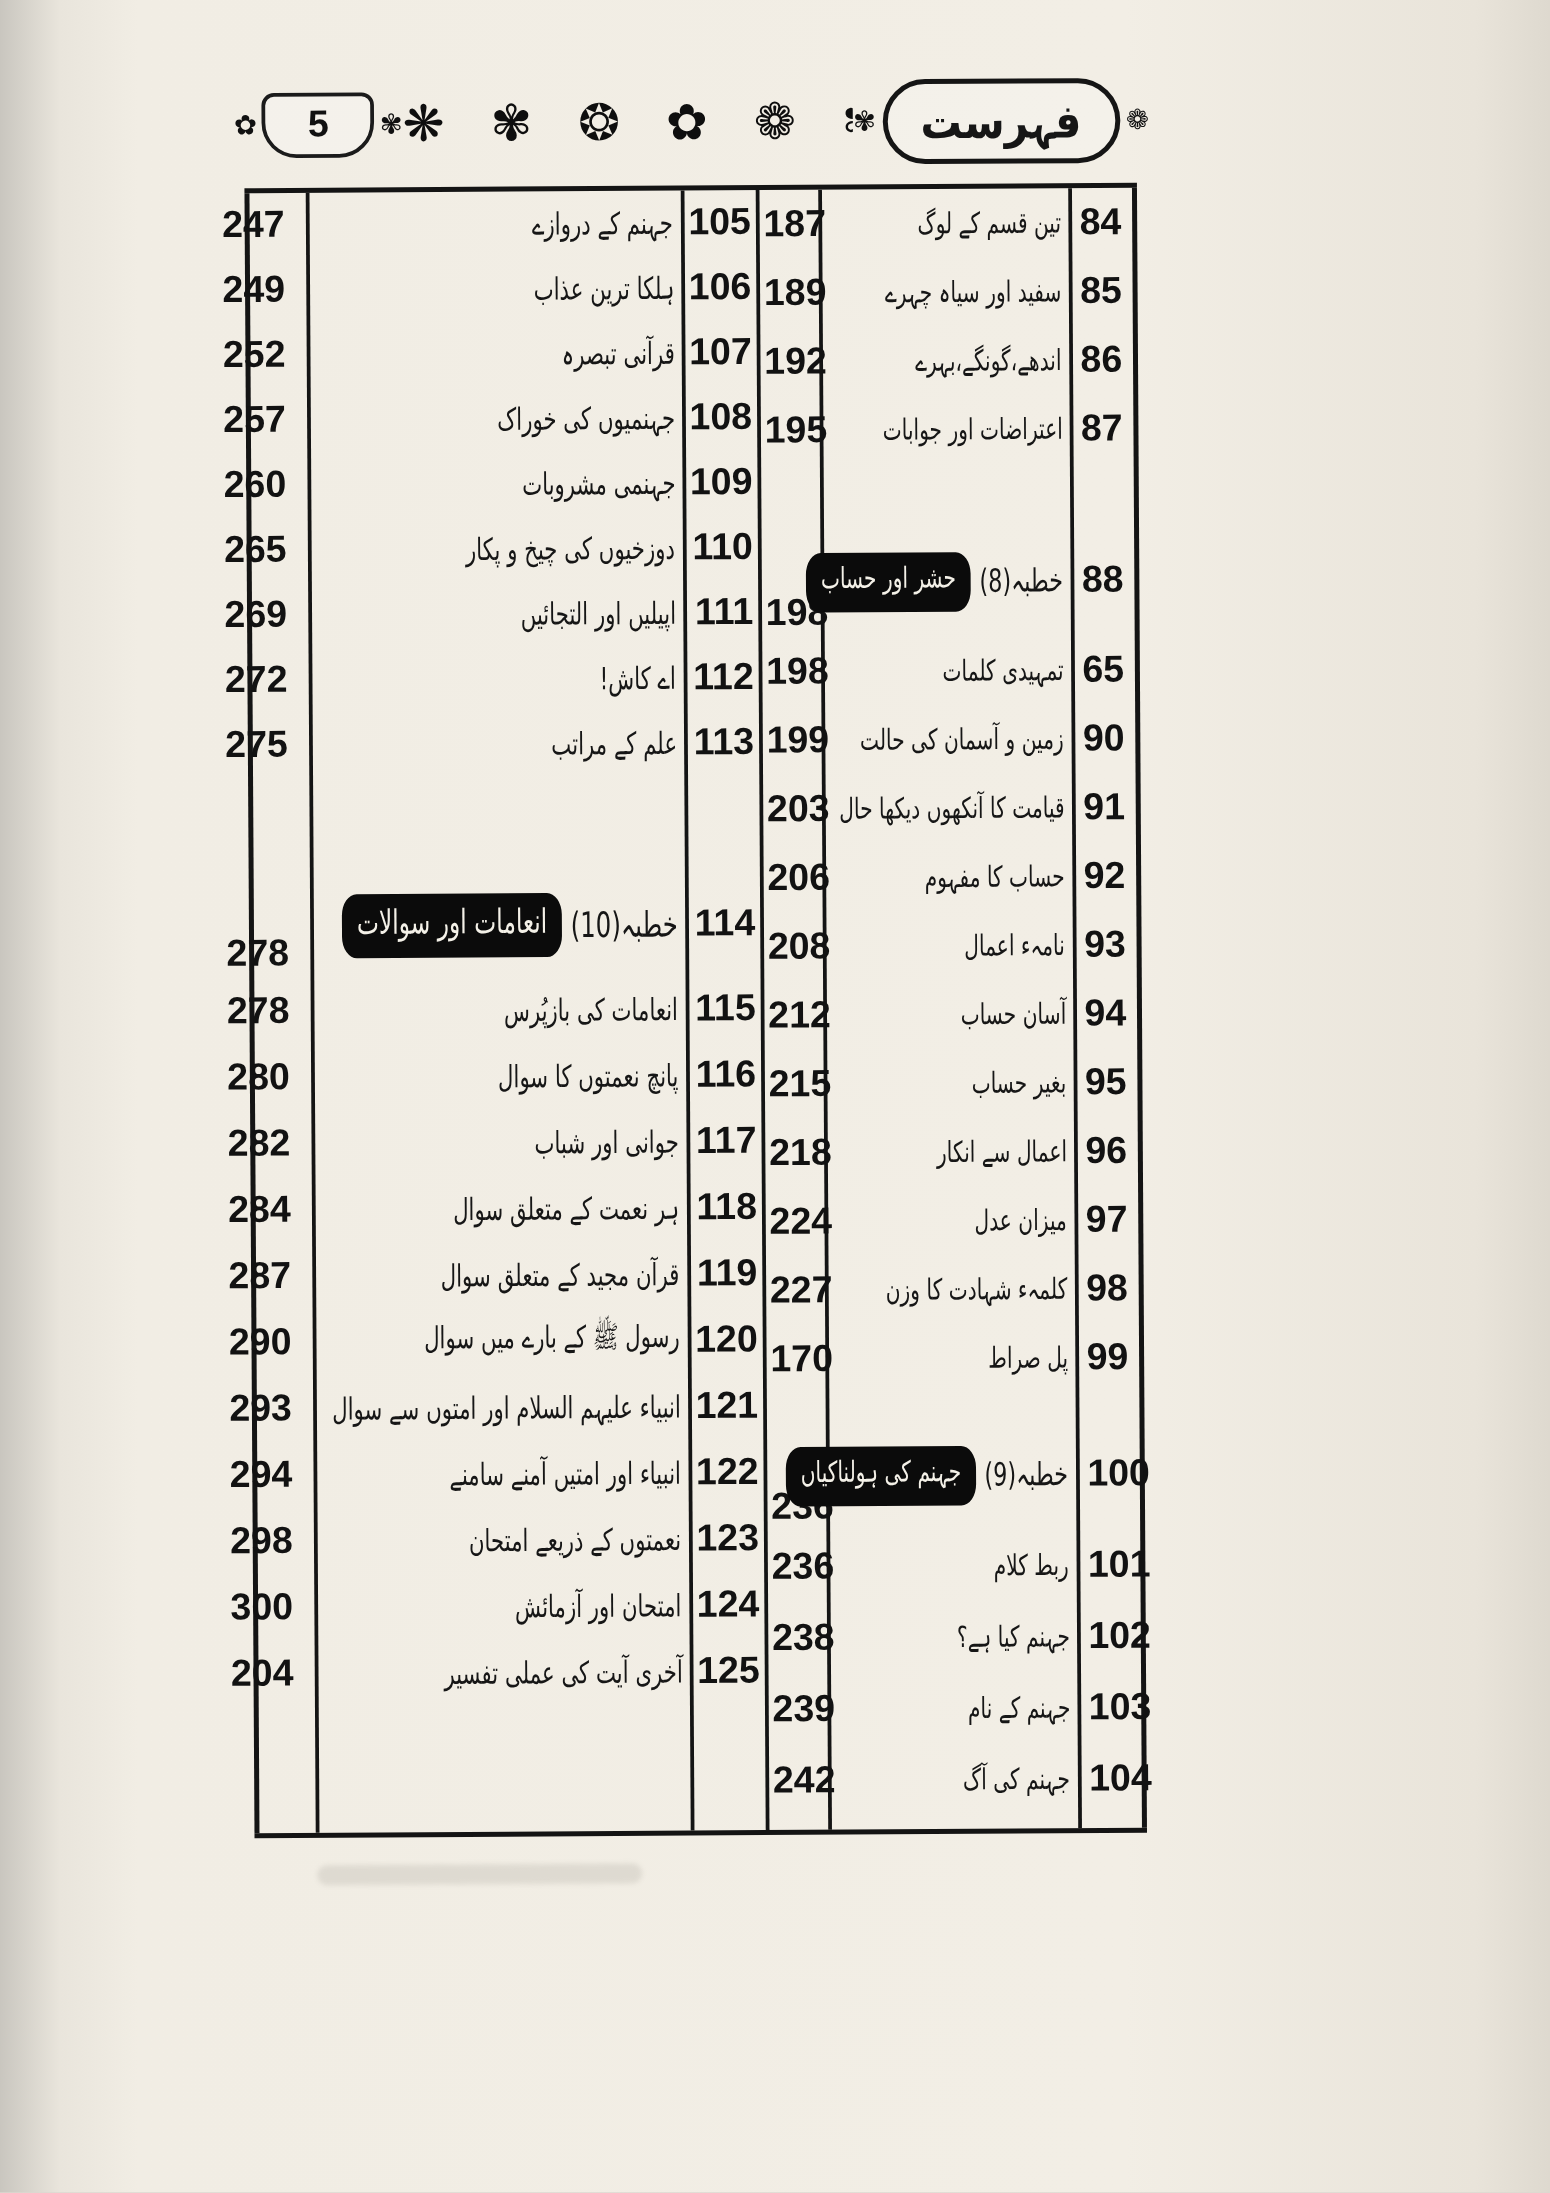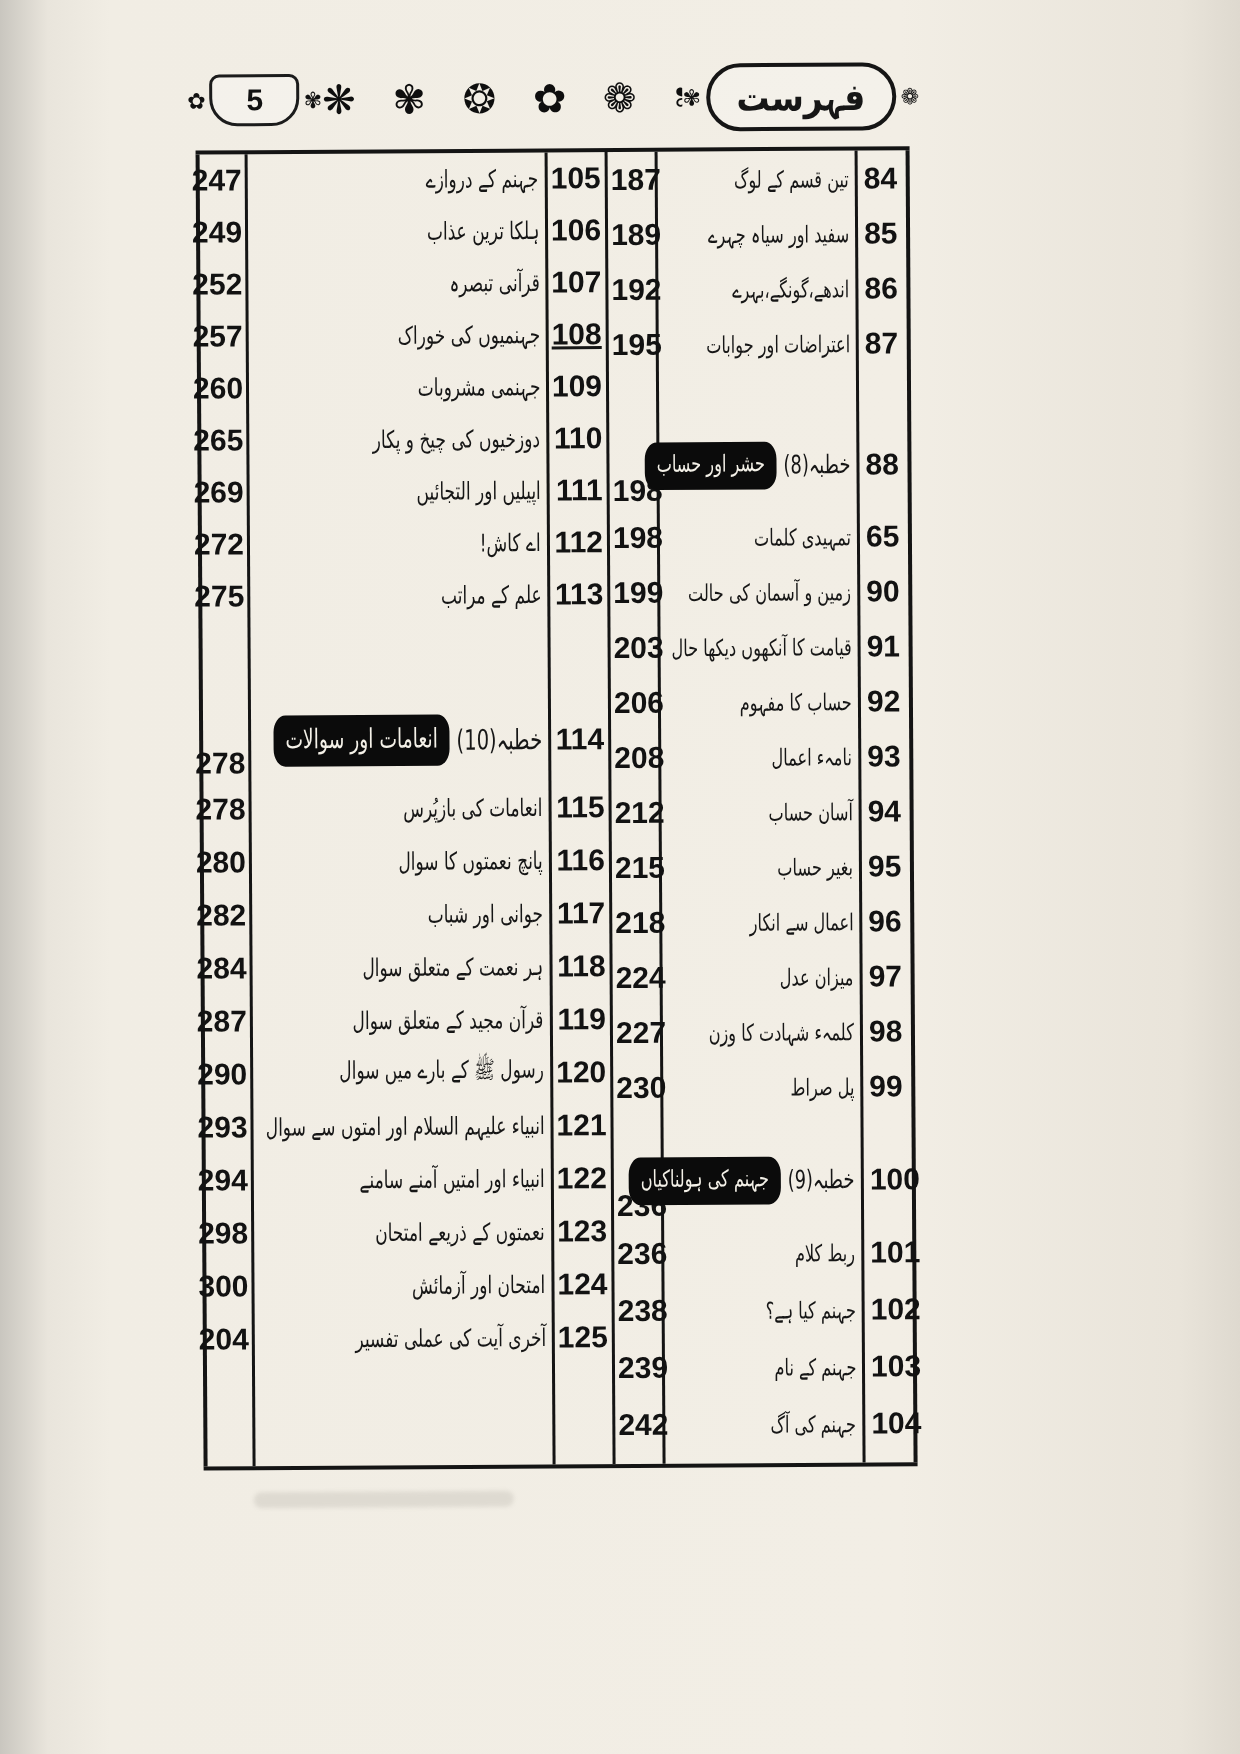--- a/index.html
+++ b/index.html
@@ -29,21 +29,21 @@
   
   .cpL{width:52px;border-left:4px solid #141414;border-right:3px solid #141414;}
   .ctL{width:300px;border-right:3px solid #141414;}
   .csL{width:60px;border-right:3px solid #141414;}
   
   .cpR{width:50px;border-right:3px solid #141414;}
   .ctR{width:200px;border-right:3px solid #141414;}
   .csR{width:52px;border-right:4px solid #141414;}
 
   .num{font-family:"Liberation Sans",sans-serif;font-weight:700;font-size:30px;color:#121212;line-height:1;}
-  .cpL .cell{justify-content:flex-end;padding-right:3px;}
+  .cpL .cell{justify-content:flex-end;padding-right:17px;}
   .csL .cell{justify-content:flex-end;padding-right:4px;}
   .cpR .cell{justify-content:flex-start;padding-left:3px;}
   .csR .cell{justify-content:flex-start;padding-left:6px;}
   .title-cell{justify-content:flex-start;padding-right:6px;}
   .tline{display:inline-flex;align-items:center;gap:8px;white-space:nowrap;
          transform:scale(0.85,1.22);transform-origin:right center;}
   .ctL .tline{font-size:20px;}
   .ctR .tline{font-size:19px;}
   .sec-badge{background:#0b0b0b;color:#f4f1e8;border-radius:14px;padding:7px 14px 10px;line-height:1.15;}
   .ctL .sec-badge{font-size:22px;}
@@ -257,21 +257,21 @@
         <div class="col csL">
             <div class="cell serial-cell" style="height: 52px;">
               <span class="num">105</span>
             </div>
             <div class="cell serial-cell" style="height: 52px;">
               <span class="num">106</span>
             </div>
             <div class="cell serial-cell" style="height: 52px;">
               <span class="num">107</span>
             </div>
-            <div class="cell serial-cell" style="height: 52px; text-decoration: underline;">
+            <div class="cell serial-cell" style="height: 52px;">
               <span class="num">108</span>
             </div>
             <div class="cell serial-cell" style="height: 52px; text-align: center;">
               <span class="num">109</span>
             </div>
             <div class="cell serial-cell" style="height: 52px;">
               <span class="num">110</span>
             </div>
             <div class="cell serial-cell" style="height: 52px;">
               <span class="num">111</span>
@@ -363,21 +363,21 @@
             <div class="cell page-cell" style="height: 55px;">
               <span class="num">218</span>
             </div>
             <div class="cell page-cell" style="height: 55px;">
               <span class="num">224</span>
             </div>
             <div class="cell page-cell" style="height: 55px;">
               <span class="num">227</span>
             </div>
             <div class="cell page-cell" style="height: 55px;">
-              <span class="num">230</span>
+              <span class="num">170</span>
             </div>
             <div class="cell page-cell" style="height: 22px;"></div>
             <div class="cell page-cell sec" style="height: 88px;">
               <span class="num">236</span>
             </div>
             <div class="cell page-cell" style="height: 57px;">
               <span class="num">236</span>
             </div>
             <div class="cell page-cell" style="height: 57px;">
               <span class="num">238</span>

